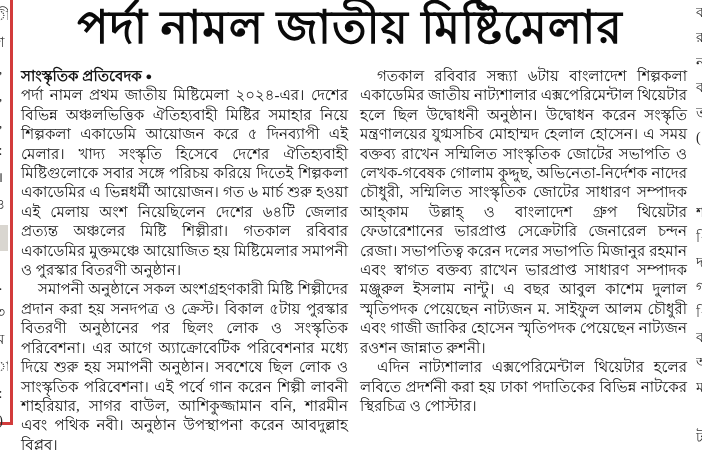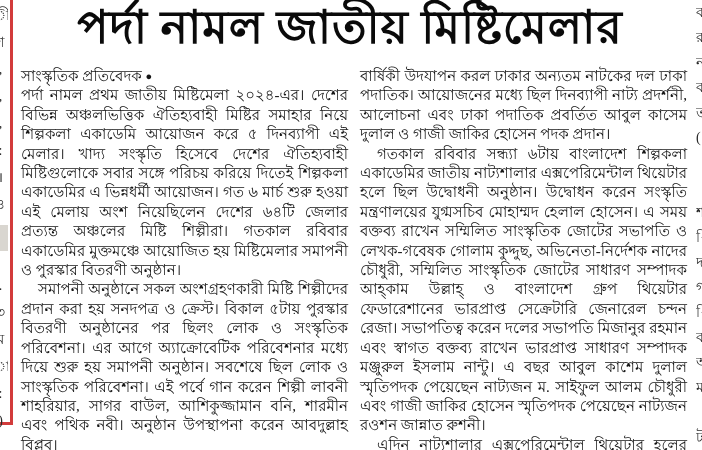--- a/index.html
+++ b/index.html
@@ -44,21 +44,21 @@
   .columns{
     position:absolute;top:67px;left:21px;width:666px;
     display:flex;gap:12px;
   }
   .col{
     width:327px;
     font-size:15px;line-height:19.4px;
     text-align:justify;
   }
   .col p{margin:0;}
-  .byline{font-weight:normal;}
+  .byline{font-weight:bold;}
   .byline .bullet{font-size:11px;vertical-align:1px;}
   .indent{text-indent:17px;}
 </style>
 </head>
 <body>
 
 <div class="page">
 
   <div class="red-box"></div>
   <div class="left-gray-chip"></div>
@@ -108,20 +108,19 @@
   <div class="columns">
 
     <div class="col">
       <p class="byline"><span>সাংস্কৃতিক প্রতিবেদক</span> <span class="bullet">●</span></p>
       <p>পর্দা নামল প্রথম জাতীয় মিষ্টিমেলা ২০২৪-এর। দেশের বিভিন্ন অঞ্চলভিত্তিক ঐতিহ্যবাহী মিষ্টির সমাহার নিয়ে শিল্পকলা একাডেমি আয়োজন করে ৫ দিনব্যাপী এই মেলার। খাদ্য সংস্কৃতি হিসেবে দেশের ঐতিহ্যবাহী মিষ্টিগুলোকে সবার সঙ্গে পরিচয় করিয়ে দিতেই শিল্পকলা একাডেমির এ ভিন্নধর্মী আয়োজন। গত ৬ মার্চ শুরু হওয়া এই মেলায় অংশ নিয়েছিলেন দেশের ৬৪টি জেলার প্রত্যন্ত অঞ্চলের মিষ্টি শিল্পীরা। গতকাল রবিবার একাডেমির মুক্তমঞ্চে আয়োজিত হয় মিষ্টিমেলার সমাপনী ও পুরস্কার বিতরণী অনুষ্ঠান।</p>
       <p class="indent">সমাপনী অনুষ্ঠানে সকল অংশগ্রহণকারী মিষ্টি শিল্পীদের প্রদান করা হয় সনদপত্র ও ক্রেস্ট। বিকাল ৫টায় পুরস্কার বিতরণী অনুষ্ঠানের পর ছিলং লোক ও সংস্কৃতিক পরিবেশনা। এর আগে অ্যাক্রোবেটিক পরিবেশনার মধ্যে দিয়ে শুরু হয় সমাপনী অনুষ্ঠান। সবশেষে ছিল লোক ও সাংস্কৃতিক পরিবেশনা। এই পর্বে গান করেন শিল্পী লাবনী শাহরিয়ার, সাগর বাউল, আশিকুজ্জামান বনি, শারমীন এবং পথিক নবী। অনুষ্ঠান উপস্থাপনা করেন আবদুল্লাহ বিপ্লব।</p>
 
     </div>
 
     <div class="col">
-      <p>বার্ষিকী উদযাপন করল ঢাকার অন্যতম নাটকের দল ঢাকা পদাতিক। আয়োজনের মধ্যে ছিল দিনব্যাপী নাট্য প্রদর্শনী, আলোচনা এবং ঢাকা পদাতিক প্রবর্তিত আবুল কাসেম দুলাল ও গাজী জাকির হোসেন পদক প্রদান।</p>
       <p class="indent">গতকাল রবিবার সন্ধ্যা ৬টায় বাংলাদেশ শিল্পকলা একাডেমির জাতীয় নাট্যশালার এক্সপেরিমেন্টাল থিয়েটার হলে ছিল উদ্বোধনী অনুষ্ঠান। উদ্বোধন করেন সংস্কৃতি মন্ত্রণালয়ের যুগ্মসচিব মোহাম্মদ হেলাল হোসেন। এ সময় বক্তব্য রাখেন সম্মিলিত সাংস্কৃতিক জোটের সভাপতি ও লেখক-গবেষক গোলাম কুদ্দুছ, অভিনেতা-নির্দেশক নাদের চৌধুরী, সম্মিলিত সাংস্কৃতিক জোটের সাধারণ সম্পাদক আহ্‌কাম উল্লাহ্‌ ও বাংলাদেশ গ্রুপ থিয়েটার ফেডারেশানের ভারপ্রাপ্ত সেক্রেটারি জেনারেল চন্দন রেজা। সভাপতিত্ব করেন দলের সভাপতি মিজানুর রহমান এবং স্বাগত বক্তব্য রাখেন ভারপ্রাপ্ত সাধারণ সম্পাদক মঞ্জুরুল ইসলাম নান্টু। এ বছর আবুল কাশেম দুলাল স্মৃতিপদক পেয়েছেন নাট্যজন ম. সাইফুল আলম চৌধুরী এবং গাজী জাকির হোসেন স্মৃতিপদক পেয়েছেন নাট্যজন রওশন জান্নাত রুশনী।</p>
       <p class="indent">এদিন নাট্যশালার এক্সপেরিমেন্টাল থিয়েটার হলের লবিতে প্রদর্শনী করা হয় ঢাকা পদাতিকের বিভিন্ন নাটকের স্থিরচিত্র ও পোস্টার।</p>
     </div>
 
   </div>
 
 </div>
 
 </body></html>

